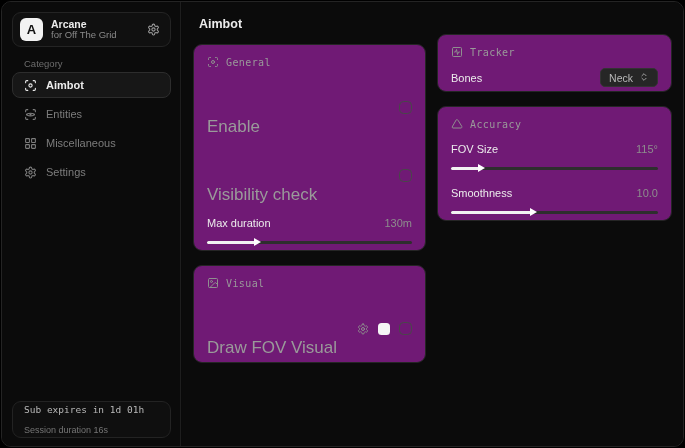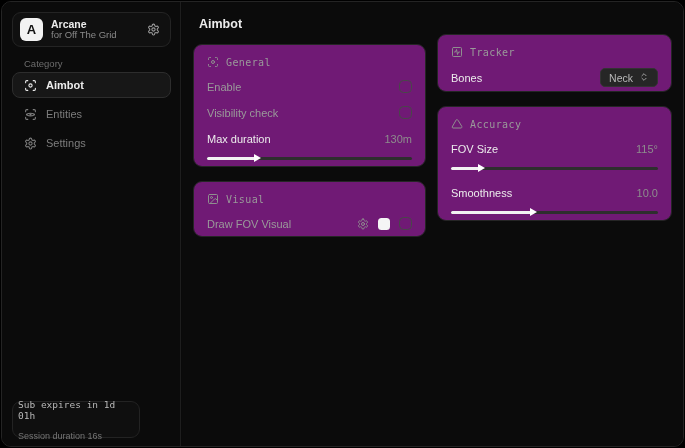--- a/index.html
+++ b/index.html
@@ -35,41 +35,41 @@
   .nav-item {
     height:26px; border-radius:8px; display:flex; align-items:center;
     gap:9px; padding:0 11px; color:#7d7d7d; font-size:11px; cursor:pointer;
     border:1px solid transparent;
   }
   .nav-item .nicon { display:flex; color:inherit; }
   .nav-item.active {
     background:#171717; border:1px solid #2d2d2d; color:#ececec; font-weight:bold;
   }
   .sub-card {
-    position:absolute; left:10px; bottom:8px; width:128px; height:37px;
+    position:absolute; left:10px; bottom:8px; width:159px; height:37px;
     background:#0f0f0f; border:1px solid #232323; border-radius:9px;
-    padding:5px 5px; display:flex; flex-direction:column; justify-content:center; gap:10px;
+    padding:5px 11px; display:flex; flex-direction:column; justify-content:center; gap:10px;
   }
   .sub-line1 { font-family:"DejaVu Sans Mono", monospace; font-size:9.5px; color:#b8b8b8; }
   .sub-line2 { font-size:9px; color:#757575; }
   
   .main { position:absolute; left:180px; top:0; right:0; bottom:0; background:#0b0b0b; }
   .page-title { position:absolute; left:17px; top:15px; font-size:12.5px; font-weight:bold; color:#ececec; }
   .col { position:absolute; display:flex; flex-direction:column; gap:14px; }
   .col-left  { left:11px;  top:42px; width:233px; }
   .col-right { left:255px; top:32px; width:235px; }
   .card {
     background:#701a75; border:1px solid #252525; border-radius:9px;
     padding:11px 13px 4px 13px; display:flex; flex-direction:column; gap:9px;
   }
   .card-head { display:flex; align-items:center; gap:7px; color:#8f8f8f; margin-bottom:1px; }
   .card-head .cicon { display:flex; color:#8f8f8f; }
   .card-head .ctitle { font-family:"DejaVu Sans Mono", monospace; font-size:10px; letter-spacing:.4px; color:#9a9a9a; }
   .row { display:flex; align-items:center; justify-content:space-between; min-height:17px; }
-  .lab-muted { font-size:11px; color:#9a9a9a; }
+  .lab-muted { font-size:17px; color:#9a9a9a;margin-top:39px; }
   .lab-strong { font-size:11px; font-weight:normal; color:#ececec; }
   .val-muted { font-size:11px; color:#8d8d8d; }
   .checkbox {
     width:13px; height:13px; border:1.5px solid #484848; border-radius:4.5px;
     background:transparent; cursor:pointer; flex:0 0 auto;
   }
   .badge {
     display:flex; align-items:center; gap:5px; background:#2c2c2c; border-radius:5px;
     padding:2.5px 7px; font-size:10px; color:#d2d2d2; cursor:pointer;
   }
@@ -133,20 +133,31 @@
           <svg width="13" height="13" viewBox="0 0 24 24" fill="none" stroke="currentColor" stroke-width="2" stroke-linecap="round" stroke-linejoin="round">
               <path d="M3 7V5a2 2 0 0 1 2-2h2"></path>
               <path d="M17 3h2a2 2 0 0 1 2 2v2"></path>
               <path d="M21 17v2a2 2 0 0 1-2 2h-2"></path>
               <path d="M7 21H5a2 2 0 0 1-2-2v-2"></path>
               <circle cx="12" cy="12" r="1"></circle>
               <path d="M5.3 12.8a.75.75 0 0 1 0-1.55 15 15 0 0 1 13.4 0 .75.75 0 0 1 0 1.55 15 15 0 0 1-13.4 0"></path>
             </svg>
         </span>
         <span>Entities</span>
+      </div>
+      <div class="nav-item">
+        <span class="nicon">
+          <svg width="13" height="13" viewBox="0 0 24 24" fill="none" stroke="currentColor" stroke-width="2" stroke-linecap="round" stroke-linejoin="round">
+              <rect width="7" height="7" x="3" y="3" rx="1"></rect>
+              <rect width="7" height="7" x="14" y="3" rx="1"></rect>
+              <rect width="7" height="7" x="14" y="14" rx="1"></rect>
+              <rect width="7" height="7" x="3" y="14" rx="1"></rect>
+            </svg>
+        </span>
+        <span>Miscellaneous</span>
       </div>
       <div class="nav-item">
         <span class="nicon">
           <svg width="13" height="13" viewBox="0 0 24 24" fill="none" stroke="currentColor" stroke-width="2" stroke-linecap="round" stroke-linejoin="round">
               <path d="M12.22 2h-.44a2 2 0 0 0-2 2v.18a2 2 0 0 1-1 1.73l-.43.25a2 2 0 0 1-2 0l-.15-.08a2 2 0 0 0-2.73.73l-.22.38a2 2 0 0 0 .73 2.73l.15.1a2 2 0 0 1 1 1.72v.51a2 2 0 0 1-1 1.74l-.15.09a2 2 0 0 0-.73 2.73l.22.38a2 2 0 0 0 2.73.73l.15-.08a2 2 0 0 1 2 0l.43.25a2 2 0 0 1 1 1.73V20a2 2 0 0 0 2 2h.44a2 2 0 0 0 2-2v-.18a2 2 0 0 1 1-1.73l.43-.25a2 2 0 0 1 2 0l.15.08a2 2 0 0 0 2.73-.73l.22-.39a2 2 0 0 0-.73-2.73l-.15-.08a2 2 0 0 1-1-1.74v-.5a2 2 0 0 1 1-1.74l.15-.09a2 2 0 0 0 .73-2.73l-.22-.38a2 2 0 0 0-2.73-.73l-.15.08a2 2 0 0 1-2 0l-.43-.25a2 2 0 0 1-1-1.73V4a2 2 0 0 0-2-2z"></path>
               <circle cx="12" cy="12" r="3"></circle>
             </svg>
         </span>
         <span>Settings</span>
       </div>

